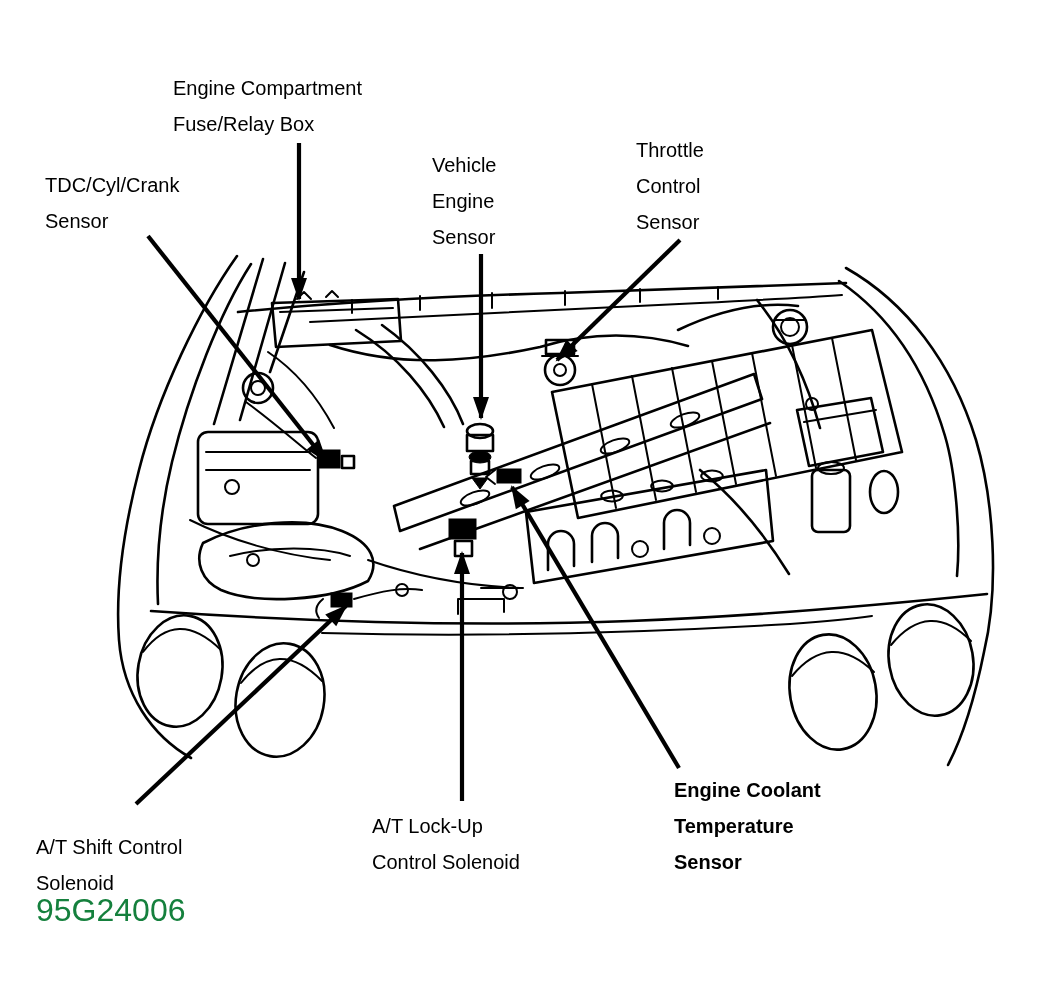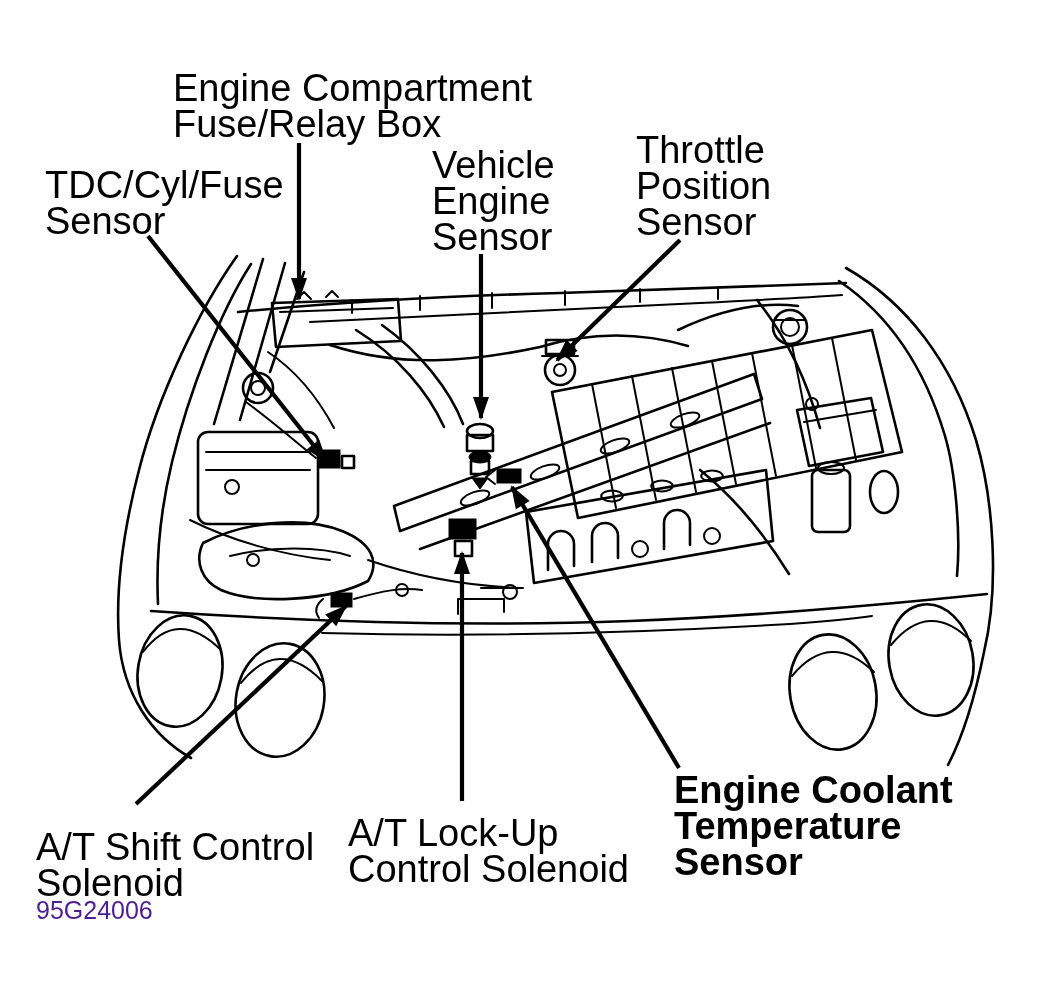--- a/index.html
+++ b/index.html
@@ -8,29 +8,29 @@
     background:#ffffff;
     font-family:"Liberation Sans", sans-serif;
     position:relative;
     overflow:hidden;
   }
   .stage{position:absolute;left:0;top:0;width:1039px;height:996px;}
   svg.art{position:absolute;left:0;top:0;}
   .callout{
     position:absolute;
     color:#000;
-    font-size:38px;
+    font-size:20px;
     line-height:36px;
     white-space:pre-line;
     letter-spacing:0px;
   }
   .figure-id{
     position:absolute;
-    color:#4c1d95;
-    font-size:25px;
+    color:#15803d;
+    font-size:32px;
     line-height:30px;
     white-space:pre;
   }
   .ink{stroke:#000;fill:none;stroke-width:2.6;stroke-linecap:round;stroke-linejoin:round;}
   .ink-thin{stroke:#000;fill:none;stroke-width:2;stroke-linecap:round;stroke-linejoin:round;}
   .ink-fill{stroke:#000;fill:#000;stroke-width:1;}
   .leader{stroke:#000;fill:none;stroke-width:4.2;stroke-linecap:butt;}
 </style>
 </head>
 <body>
@@ -178,35 +178,35 @@
       <path class="leader" marker-end="url(#ah)" d="M680,240 L557,360"></path>
       <path class="leader" marker-end="url(#ah)" d="M136,804 L346,606"></path>
       <path class="leader" marker-end="url(#ah)" d="M462,801 L462,553"></path>
       <path class="leader" marker-end="url(#ah)" d="M679,768 L512,487"></path>
     </g>
   </svg>
 
   <div class="callout" style="left:173px;top:70px;">Engine Compartment
 Fuse/Relay Box</div>
 
-  <div class="callout" style="left:45px;top:167px;">TDC/Cyl/Fuse
+  <div class="callout" style="left:45px;top:167px;">TDC/Cyl/Crank
 Sensor</div>
 
   <div class="callout" style="left:432px;top:147px;">Vehicle
 Engine
 Sensor</div>
 
   <div class="callout" style="left:636px;top:132px;">Throttle
-Position
+Control
 Sensor</div>
 
   <div class="callout" style="left:36px;top:806px;margin-top:23px;">A/T Shift Control
 Solenoid</div>
 
-  <div class="callout" style="left:348px;top:808px;margin-top:7px;">A/T Lock-Up
+  <div class="callout" style="left:372px;top:808px;">A/T Lock-Up
 Control Solenoid</div>
 
   <div class="callout" style="left:674px;top:772px;font-weight:bold;">Engine Coolant
 Temperature
 Sensor</div>
 
   <div class="figure-id" style="left:36px;top:895px;">95G24006</div>
 
 </div>
 

